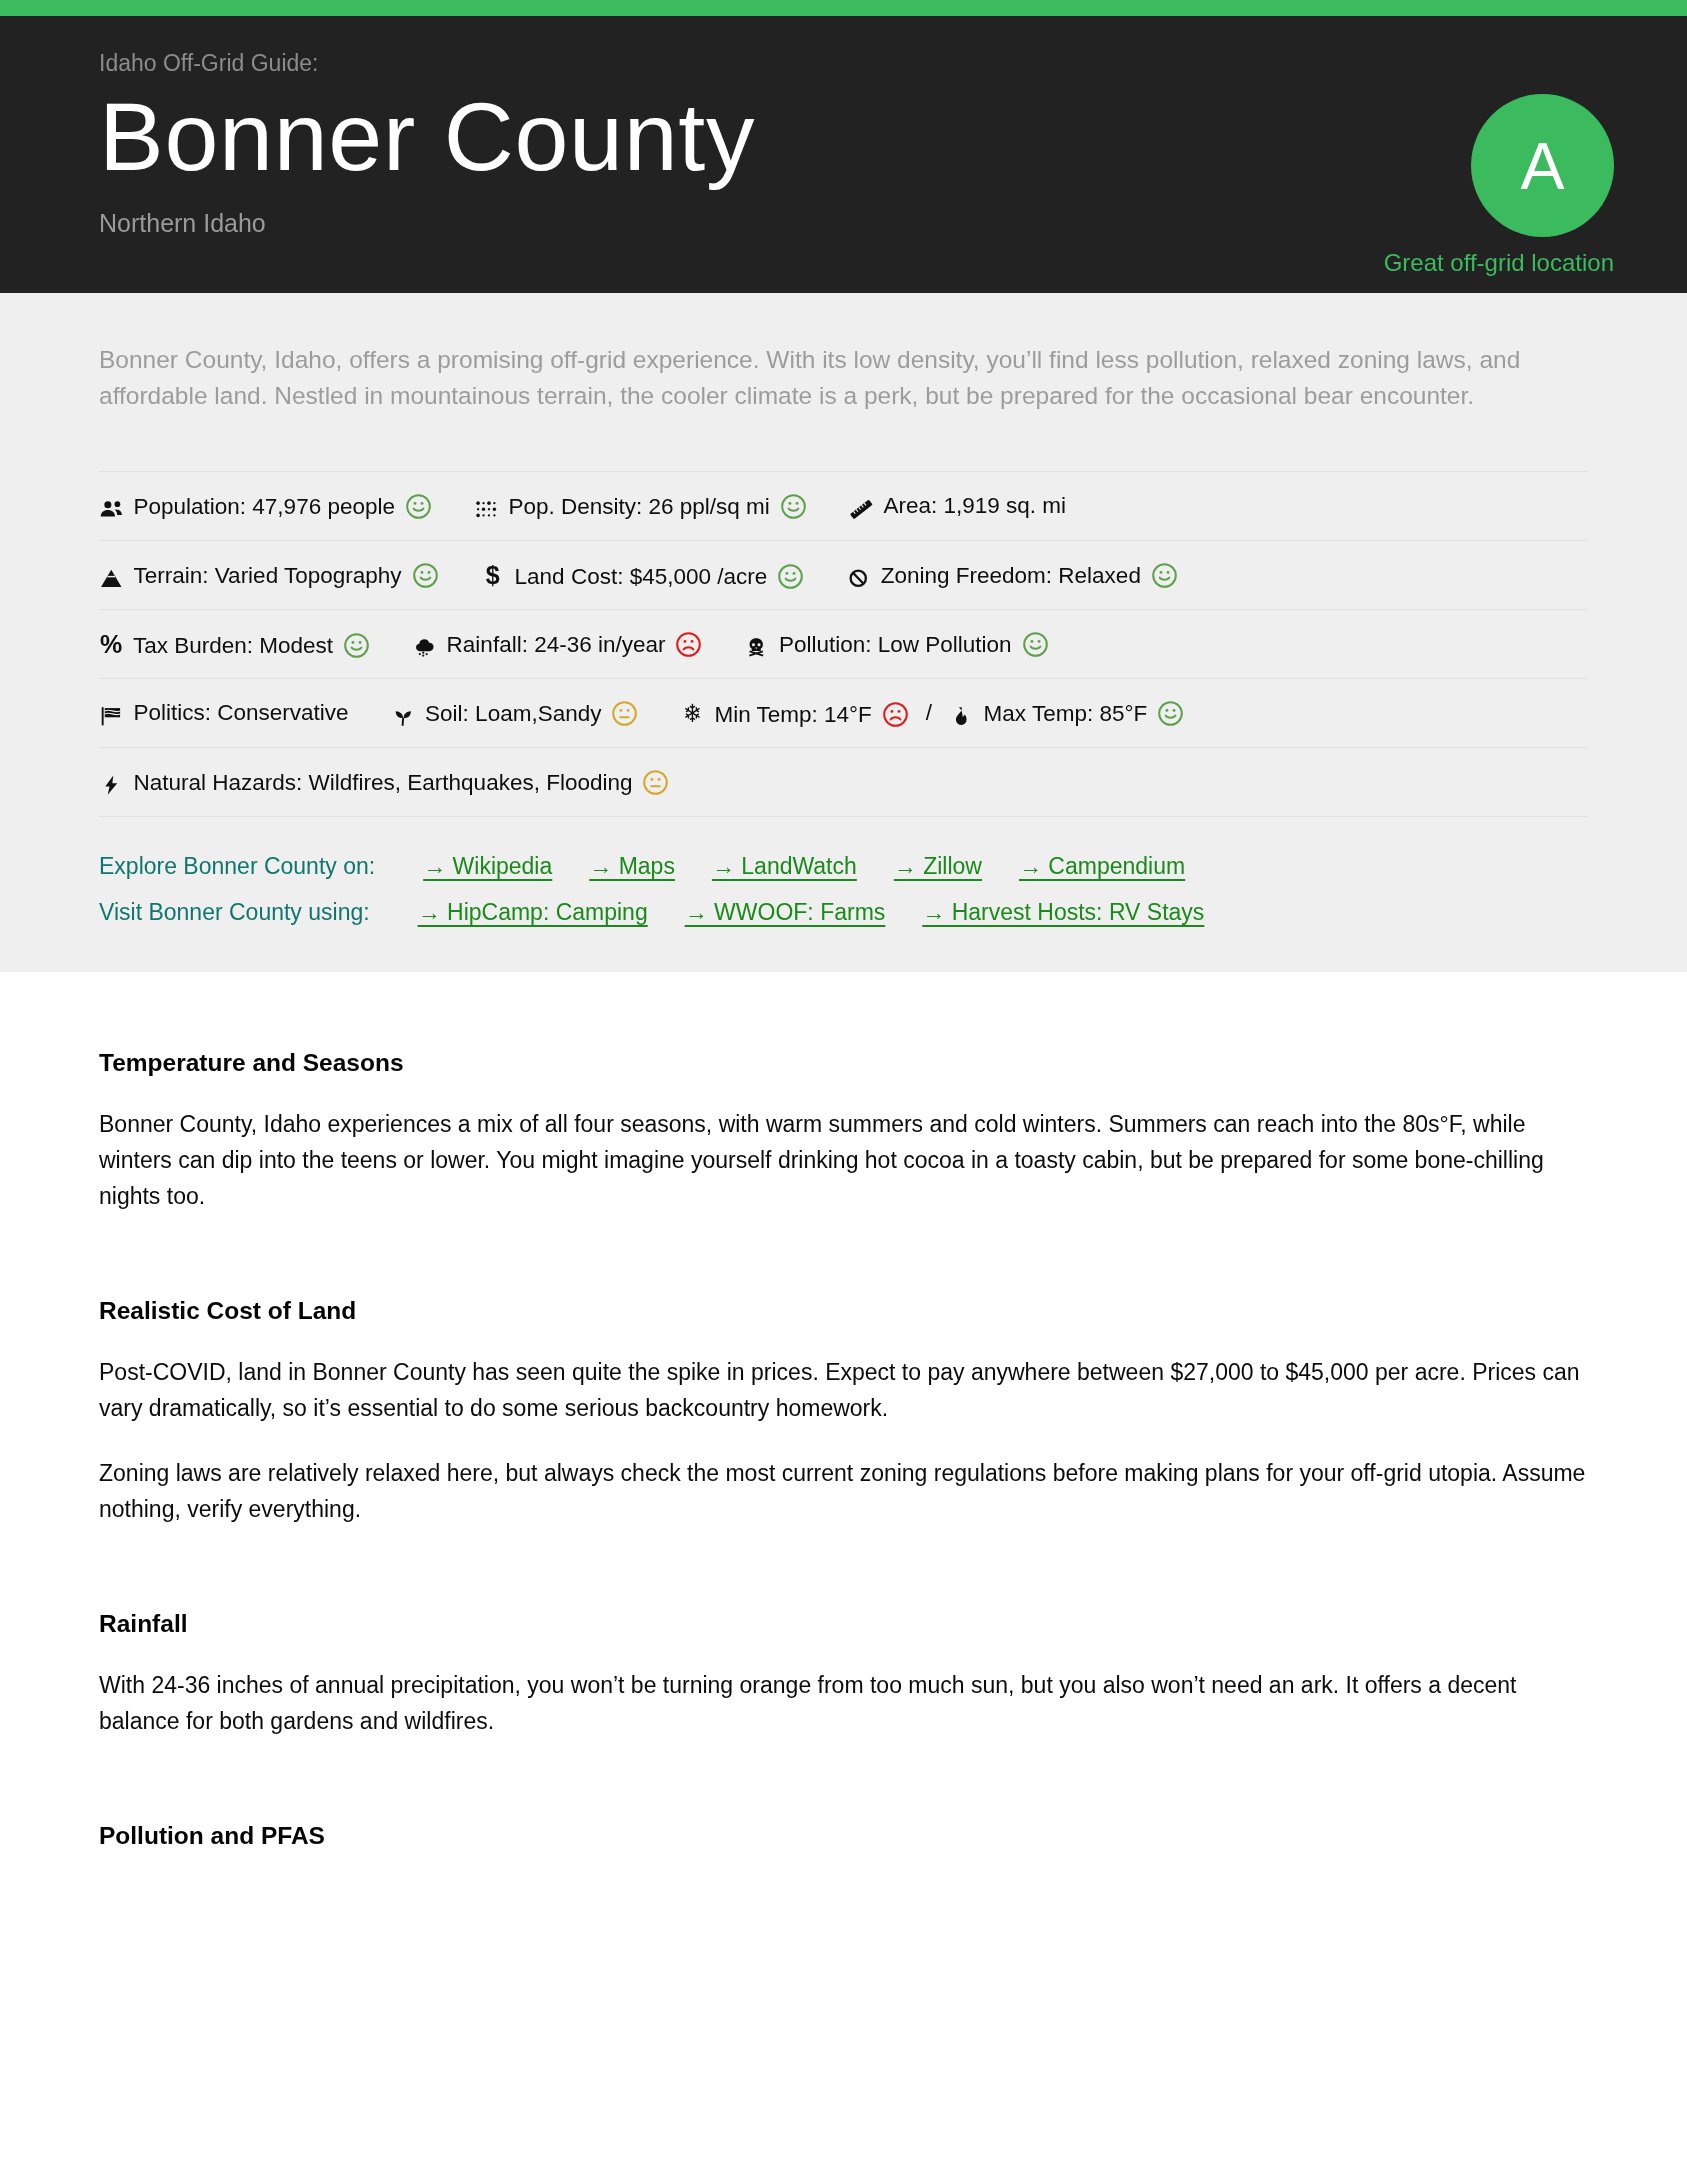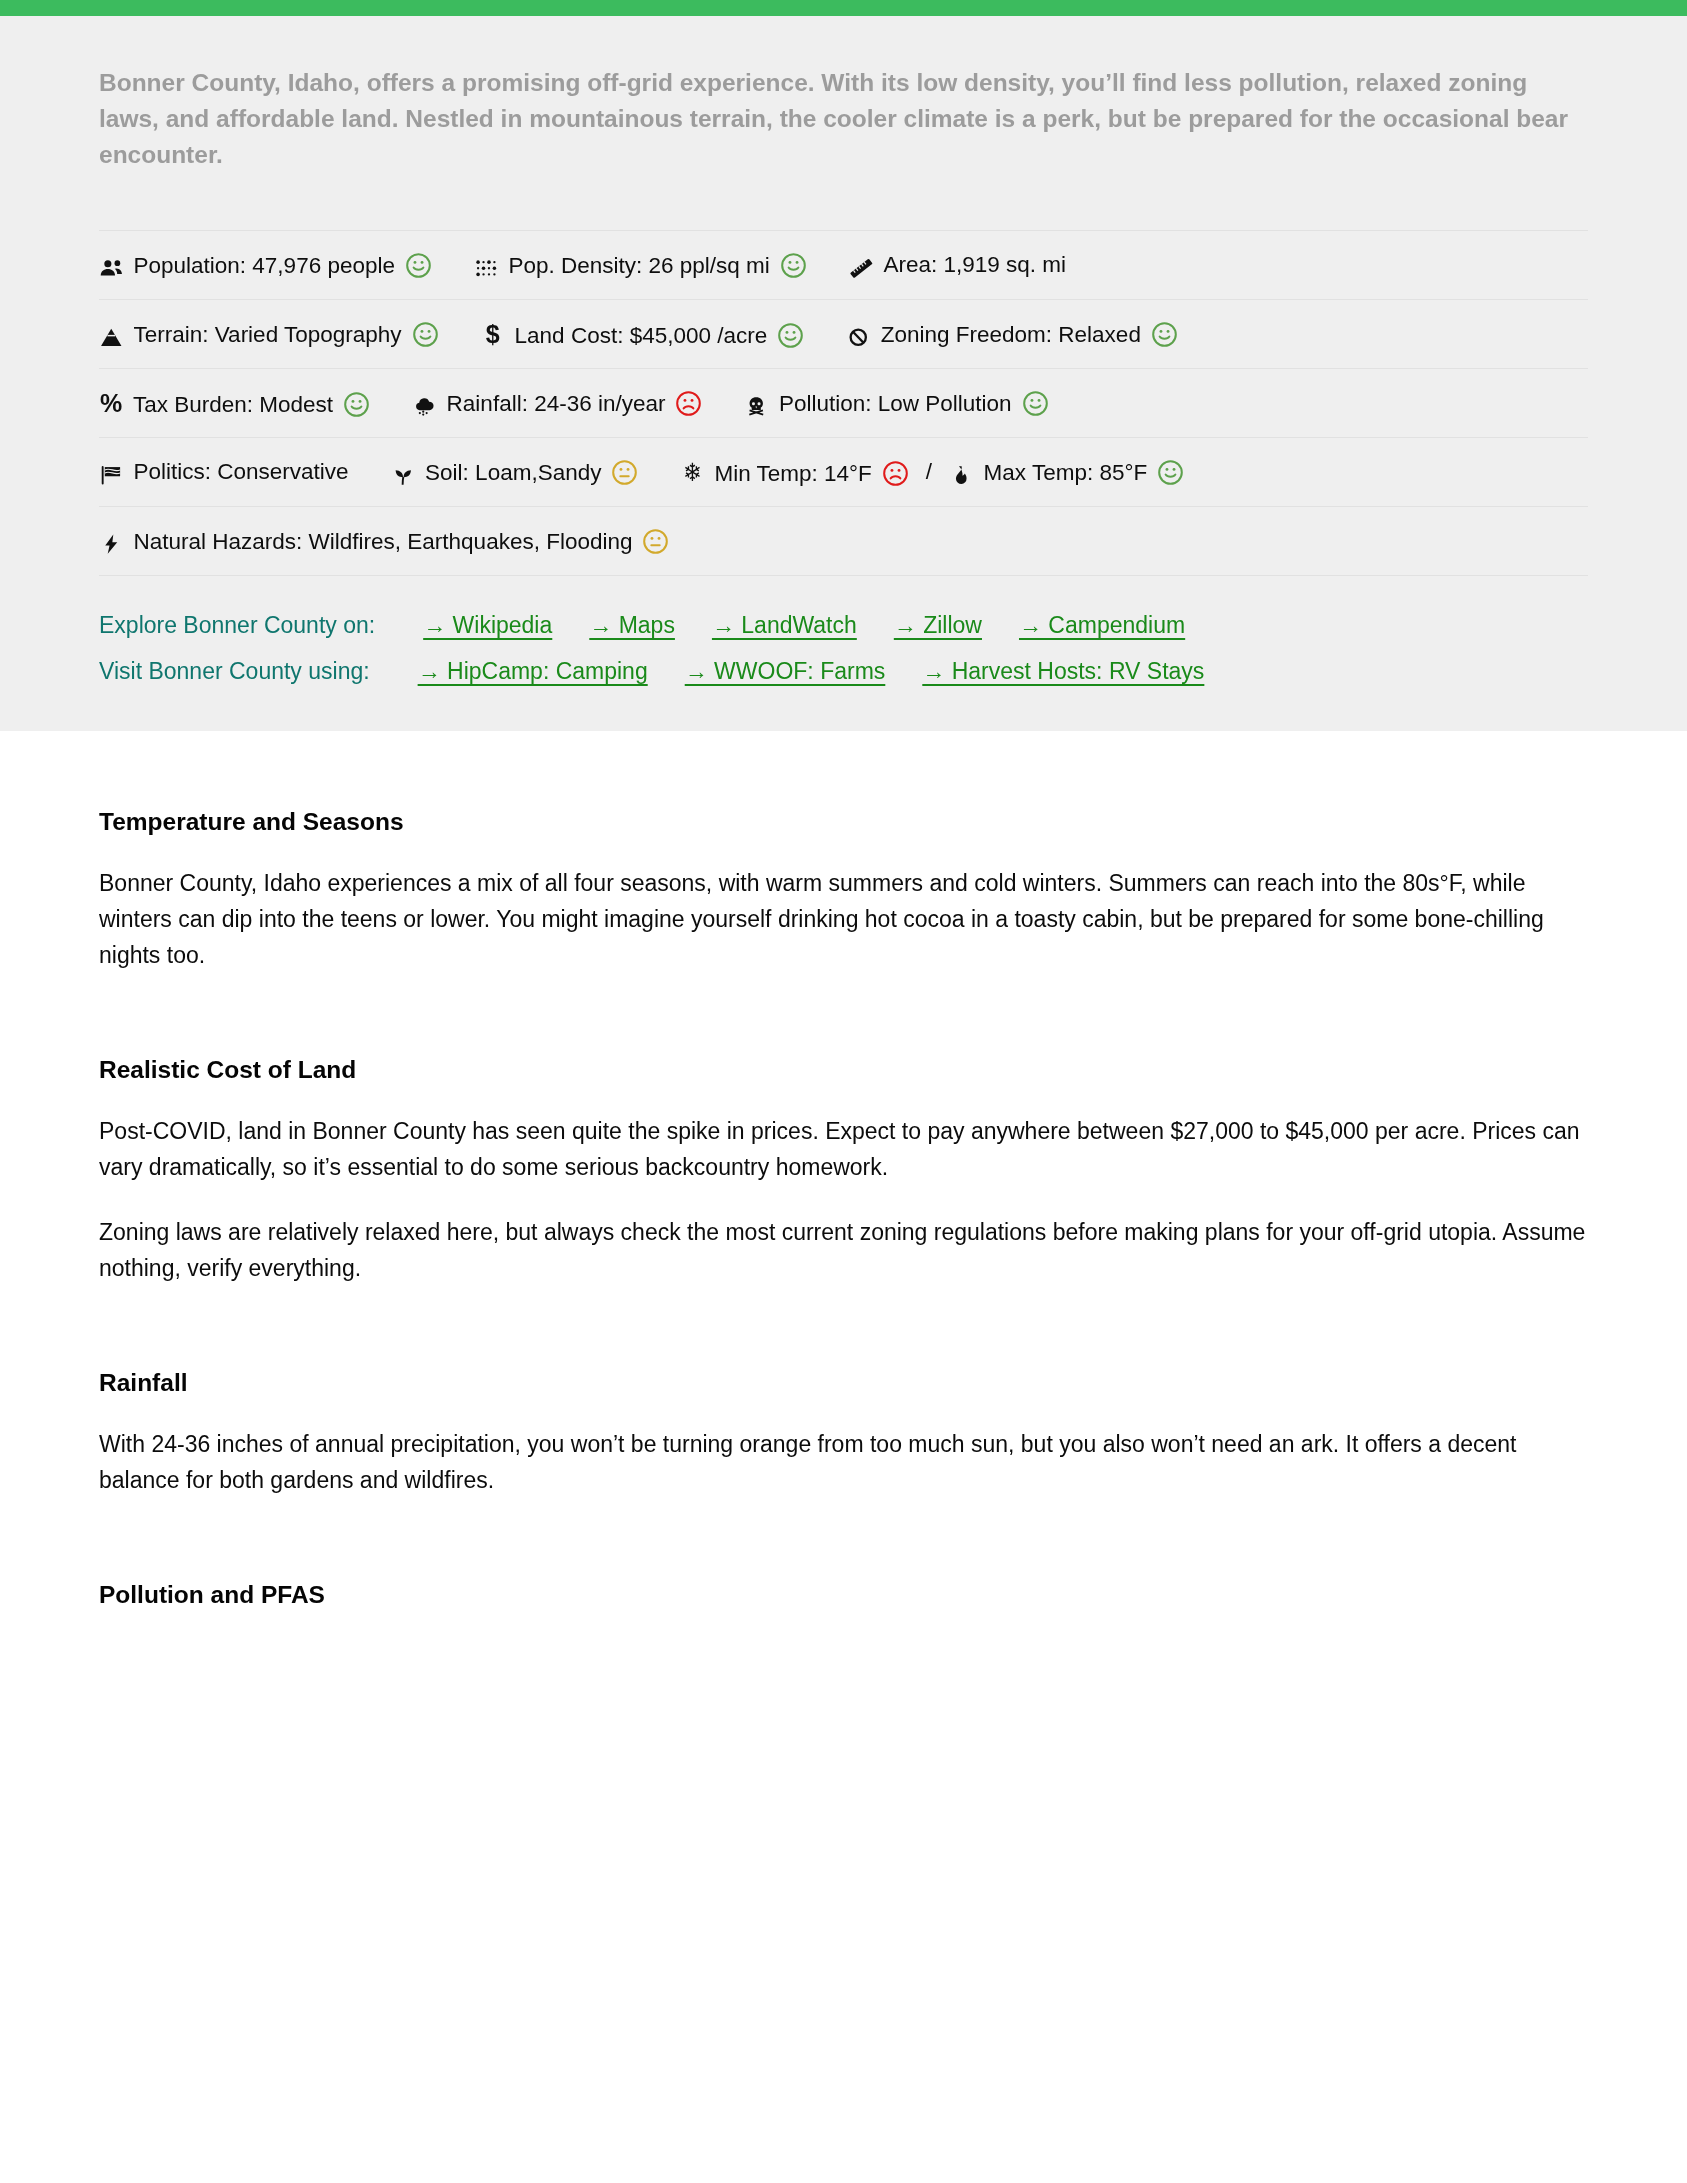--- a/index.html
+++ b/index.html
@@ -9,21 +9,21 @@
   
   .hero{position:relative;background:var(--header-bg);height:277px;padding:34px 99px 0;box-sizing:border-box;}
   .kicker{font-size:23px;color:#8c8c8c;margin:0;}
   .hero-title{font-size:97px;line-height:1.02;font-weight:400;color:#ffffff;margin:10.6px 0 0;letter-spacing:0.7px;}
   .hero-sub{font-size:25px;color:#9a9a9a;margin-top:22.5px;}
   .grade-wrap{position:absolute;top:78px;right:73px;display:flex;flex-direction:column;align-items:flex-end;}
   .grade-circle{width:143px;height:143px;border-radius:50%;background:var(--accent);display:flex;align-items:center;justify-content:center;color:#fff;font-size:66px;}
   .grade-caption{margin-top:12px;font-size:24px;color:var(--accent);white-space:nowrap;}
   
   .summary{background:#efefef;padding:49px 99px 28px;}
-  .intro{font-size:24.5px;line-height:36px;color:#9c9c9c;margin:0 0 57px;font-weight:bold;}
+  .intro{font-size:24.5px;line-height:36px;color:#9c9c9c;margin:0 0 57px;}
   
   .stat-row{display:flex;align-items:center;gap:42px;min-height:68px;border-top:1.3px solid #e1e1e1;font-size:22.5px;color:#0e0e0e;}
   .stat-row:last-child{border-bottom:1.3px solid #e1e1e1;}
   .stat-item{display:inline-flex;align-items:flex-end;gap:10px;white-space:nowrap;}
   .s-icon{display:inline-flex;align-items:center;justify-content:center;min-width:24px;}
   .s-icon svg{width:24.5px;height:20.5px;display:block;}
   .s-icon.t-icon{font-size:25px;font-weight:700;color:#101010;}
   .s-emoji svg{width:27px;height:27px;display:block;}
   .stat-sep{margin:0 -25px;font-size:22.5px;}
   
@@ -36,20 +36,31 @@
   .content h3{font-size:24.5px;font-weight:700;color:#050505;margin:83px 0 0;}
   .content h3:first-child{margin-top:0;}
   .content p{font-size:23px;line-height:36px;color:#0c0c0c;margin:29px 0 0;max-width:1495px;}
 </style>
 </head>
 <body>
 
 <div class="page" style="--accent: #3cbb5e; --link: #1a8a1a; --header-bg: #212221;">
   <div class="topbar"></div>
 
+  <header class="hero">
+    <p class="kicker">Idaho Off-Grid Guide:</p>
+    <h1 class="hero-title">Bonner County</h1>
+    <div class="hero-sub">Northern Idaho</div>
+    <div class="grade-wrap">
+      <div class="grade-circle">
+        <span>A</span>
+      </div>
+      <div class="grade-caption">Great off-grid location</div>
+    </div>
+  </header>
 
   <section class="summary">
     <p class="intro">Bonner County, Idaho, offers a promising off-grid experience. With its low density, you’ll find less pollution, relaxed zoning laws, and affordable land. Nestled in mountainous terrain, the cooler climate is a perk, but be prepared for the occasional bear encounter.</p>
 
     <div id="stats">
         <div class="stat-row">
           <span class="stat-item">
             <span class="s-icon">
               <svg viewBox="0 0 36 30" fill="#111">
                 <circle cx="13" cy="8.5" r="5.2"></circle>

